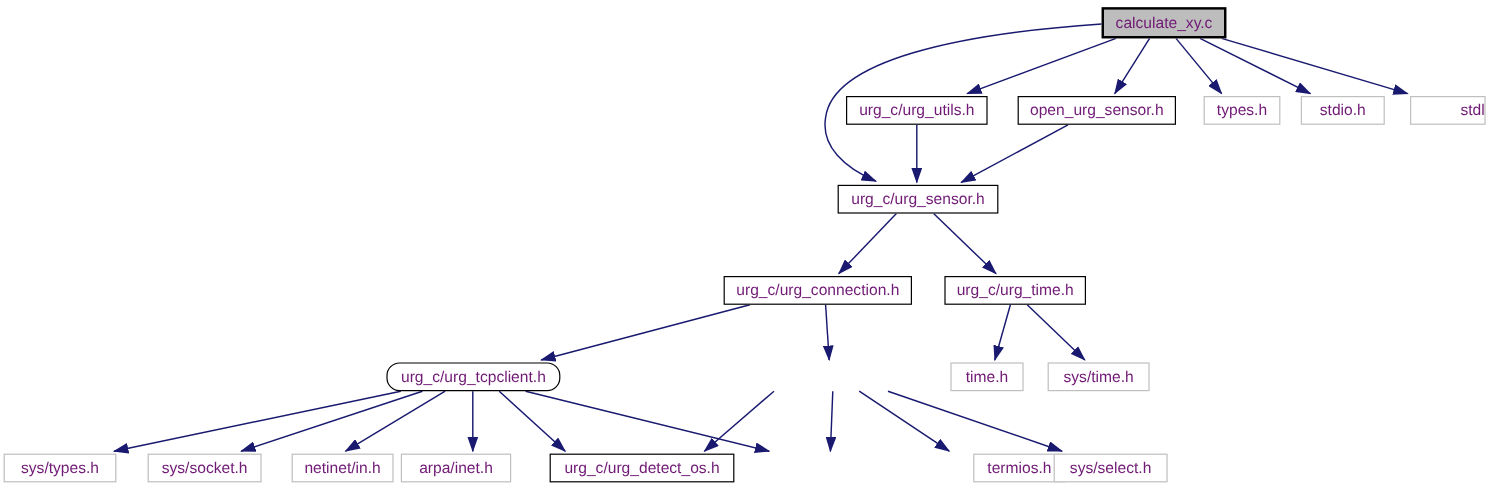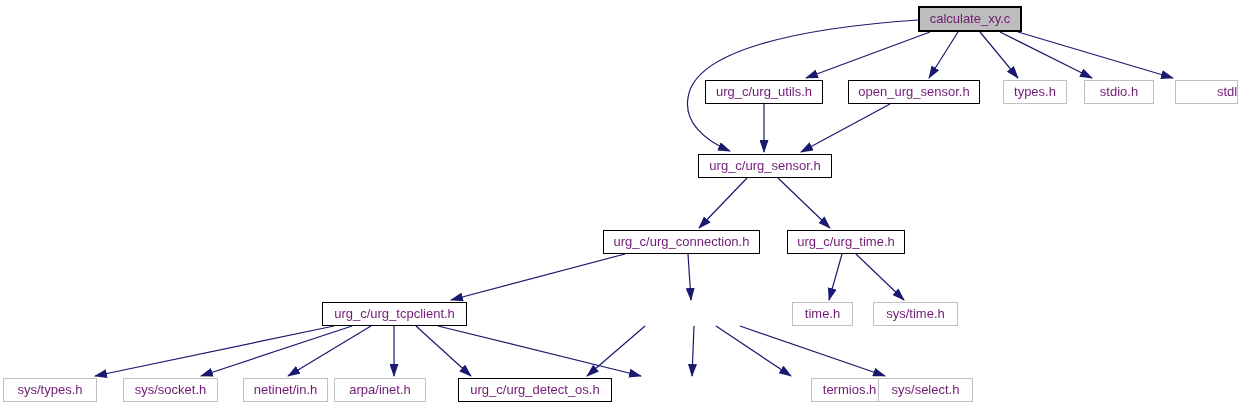--- a/index.html
+++ b/index.html
@@ -66,21 +66,21 @@
   <div class="node internal" style="left:848px;  top:80px;  width:132px;">open_urg_sensor.h</div>
   <div class="node external" style="left:1003px; top:80px;  width:64px;">types.h</div>
   <div class="node external" style="left:1084px; top:80px;  width:70px;">stdio.h</div>
   <div class="node external" style="left:1175px; top:80px;  width:63px;padding-left:41px;">stdlib.h</div>
 
   <div class="node internal" style="left:698px;  top:154px; width:134px;">urg_c/urg_sensor.h</div>
 
   <div class="node internal" style="left:603px;  top:230px; width:157px;">urg_c/urg_connection.h</div>
   <div class="node internal" style="left:787px;  top:230px; width:118px;">urg_c/urg_time.h</div>
 
-  <div class="node internal" style="left:322px;  top:302px; width:145px;">urg_c/urg_tcpclient.h</div>
+  <div class="node internal" style="left:322px;  top:302px; width:145px;border-radius:11px;">urg_c/urg_tcpclient.h</div>
   <div class="node external" style="left:792px;  top:302px; width:61px;">time.h</div>
   <div class="node external" style="left:873px;  top:302px; width:85px;">sys/time.h</div>
 
   <div class="node external" style="left:3px;    top:378px; width:94px;">sys/types.h</div>
   <div class="node external" style="left:123px;  top:378px; width:95px;">sys/socket.h</div>
   <div class="node external" style="left:243px;  top:378px; width:85px;">netinet/in.h</div>
   <div class="node external" style="left:334px;  top:378px; width:92px;">arpa/inet.h</div>
   <div class="node internal" style="left:458px;  top:378px; width:154px;">urg_c/urg_detect_os.h</div>
   <div class="node external" style="left:775px;  top:378px; width:77px;margin-left:36px;">termios.h</div>
   <div class="node external" style="left:878px;  top:378px; width:95px;">sys/select.h</div>

